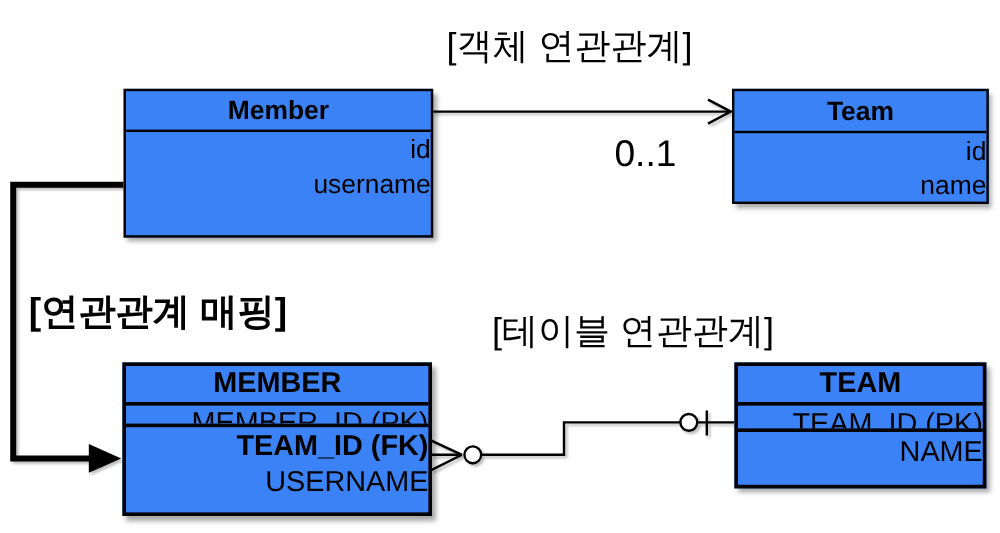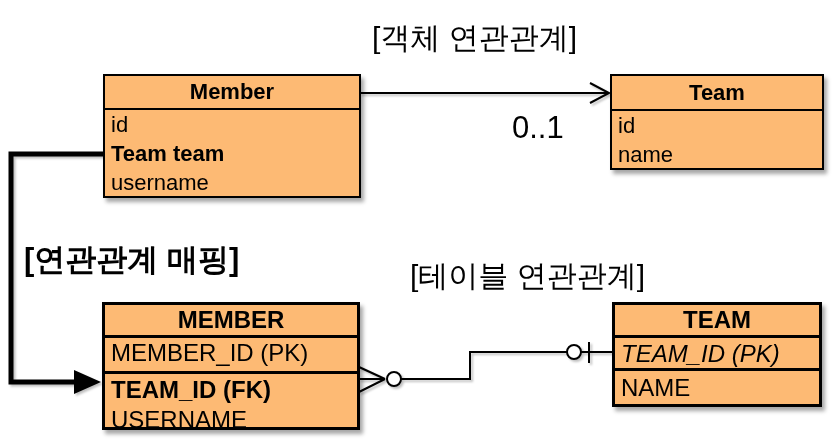--- a/index.html
+++ b/index.html
@@ -18,61 +18,62 @@
     position: absolute;
     left: 0; top: 0;
     width: 833px; height: 444px;
     pointer-events: none;
     filter: drop-shadow(2px 2px 1px rgba(0,0,0,0.25));
   }
 
   
   .dbox {
     position: absolute;
-    background: #fdba74;
+    background: #3b82f6;
     box-sizing: border-box;
     box-shadow: 3px 4px 4px rgba(0,0,0,0.35);
     white-space: nowrap;
   }
   .class-box  { border: 2px solid #000; }
   .table-box  { border: 3px solid #000; }
 
   .dbox .hdr {
     font-weight: bold;
     text-align: center;
     box-sizing: border-box;
   }
   .class-box .hdr { border-bottom: 2px solid #000; }
   .table-box .hdr { border-bottom: 3px solid #000; }
 
   .row {
     box-sizing: border-box;
     padding-left: 6px;
     overflow: hidden;
+    text-align: right;
   }
   .row.bold { font-weight: bold; }
   .pk-row { border-bottom: 3px solid #000; }
 
   
   #member-class { left: 103px; top: 74px; width: 258px; height: 124px; font-size: 22px; }
   #member-class .hdr { height: 34px; line-height: 32px; }
   #member-class .row { height: 29px; line-height: 29px; }
 
   #team-class { left: 610px; top: 74px; width: 214px; height: 96px; font-size: 22px; }
   #team-class .hdr { height: 35px; line-height: 33px; }
   #team-class .row { height: 29px; line-height: 29px; }
 
   #member-table { left: 102px; top: 302px; width: 258px; height: 128px; font-size: 24px; }
   #member-table .hdr { height: 33px; line-height: 30px; }
-  #member-table .pk-row { height: 36px; line-height: 30px; }
+  #member-table .pk-row { height: 18px; line-height: 30px; }
   #member-table .row.plain { height: 30px; line-height: 31px; }
 
   #team-table { left: 612px; top: 302px; width: 210px; height: 105px; font-size: 24px; }
   #team-table .hdr { height: 33px; line-height: 30px; }
-  #team-table .pk-row { height: 33px; line-height: 32px; font-style: italic; }
+  #team-table .pk-row { height: 22px; line-height: 32px; }
   #team-table .row.plain { height: 34px; line-height: 33px; }
 
   
   .label { position: absolute; white-space: nowrap; }
   #object-title  { left: 372px; top: 18px;  font-size: 30px; }
   #mapping-title { left: 24px;  top: 239px; font-size: 31px; font-weight: bold; }
   #table-title   { left: 366px; top: 256px; font-size: 30px; margin-left: 44px; }
   #multiplicity  { left: 512px; top: 110px; font-size: 31px; }
 </style>
 </head>
@@ -108,21 +109,20 @@
   </svg>
 
   <div class="label" id="mapping-title">[연관관계 매핑]</div>
   <div class="label" id="object-title">[객체 연관관계]</div>
   <div class="label" id="table-title">[테이블 연관관계]</div>
   <div class="label" id="multiplicity">0..1</div>
 
   <div class="dbox class-box" id="member-class">
     <div class="hdr">Member</div>
     <div class="row">id</div>
-    <div class="row bold">Team team</div>
     <div class="row">username</div>
   </div>
 
   <div class="dbox class-box" id="team-class">
     <div class="hdr">Team</div>
     <div class="row">id</div>
     <div class="row">name</div>
   </div>
 
   <div class="dbox table-box" id="member-table">

